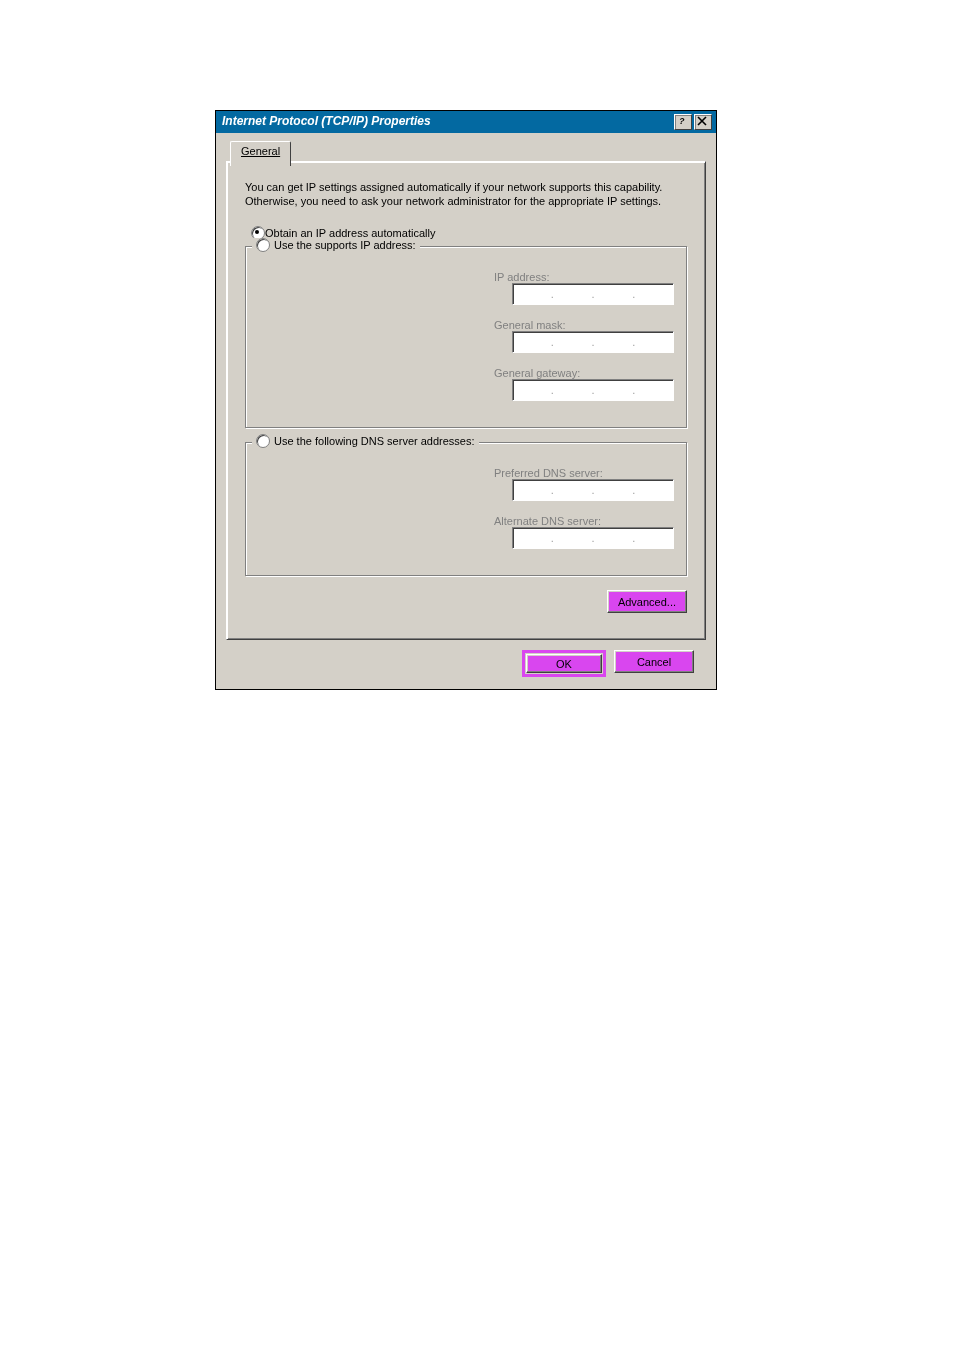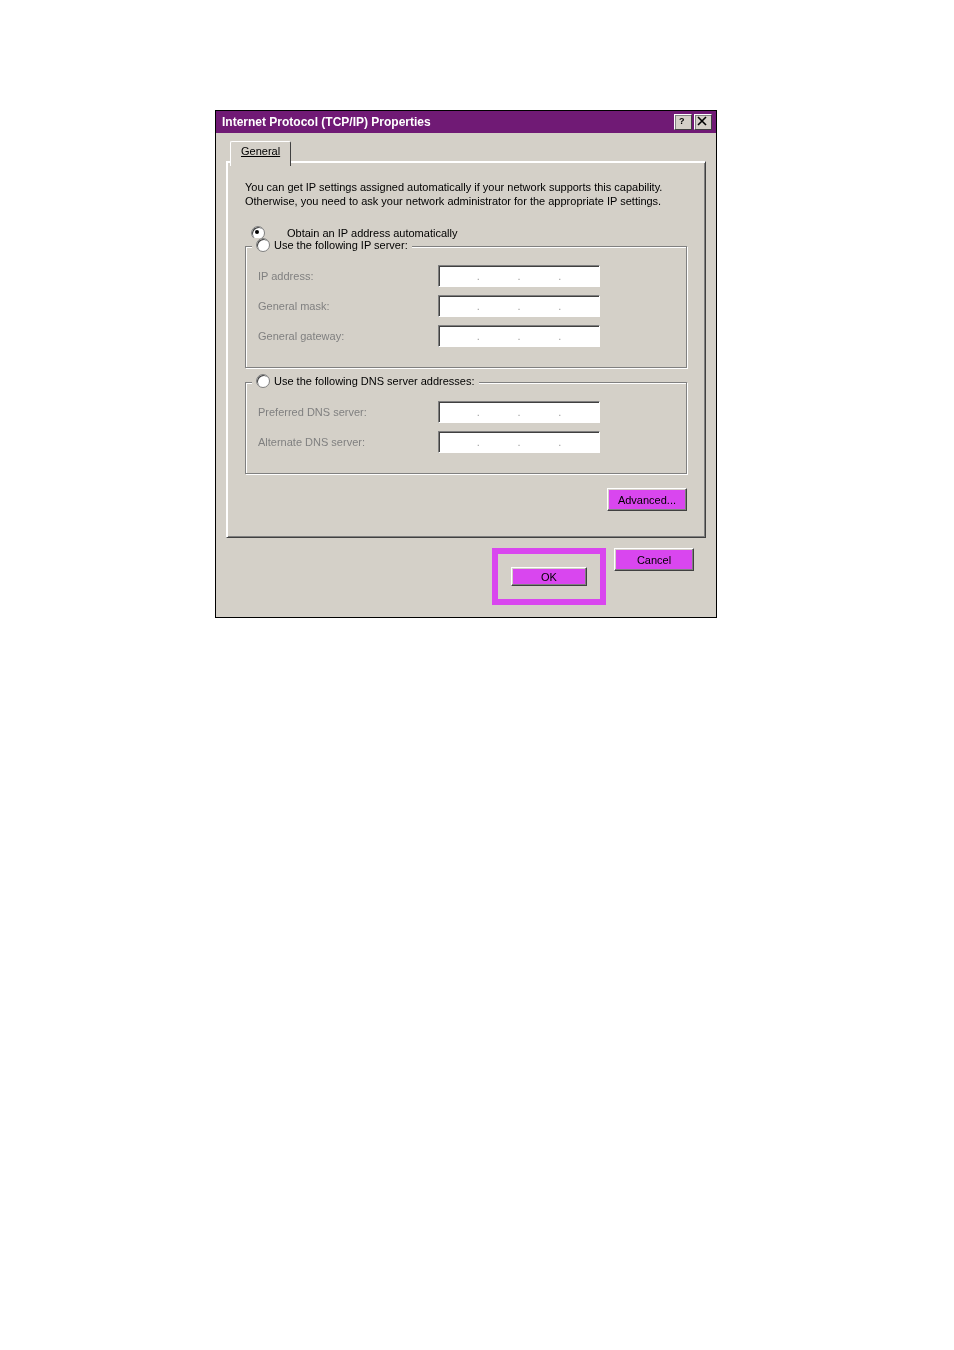--- a/index.html
+++ b/index.html
@@ -15,28 +15,29 @@
   .dialog {
     position: absolute;
     left: 215px;
     top: 110px;
     width: 500px;
     background: #d4d0c8;
     border: 1px solid #000;
     box-shadow: 0 0 0 1px #d4d0c8 inset;
   }
   .titlebar {
-    background: #701a75;
+    background: #0369a1;
     color: #fff;
     font-weight: bold;
     font-size: 12px;
     padding: 3px 4px 3px 6px;
     display: flex;
-    align-items: center;
+    align-items: flex-start;
     justify-content: space-between;
+    font-style: italic;
   }
   .titlebar .caption {
     white-space: nowrap;
   }
   .titlebar .ctlbox {
     display: flex;
     gap: 0px;
   }
   .ctlbtn {
     width: 16px;
@@ -90,21 +91,21 @@
     z-index: 1;
   }
   .desc {
     color: #000;
     line-height: 14px;
     margin-bottom: 18px;
   }
   .radio-row {
     display: flex;
     align-items: center;
-    gap: 22px;
+    gap: 0;
     margin: 2px 0 6px 6px;
   }
   .radio {
     width: 12px;
     height: 12px;
     border-radius: 50%;
     background: #fff;
     border: 1px solid #808080;
     box-shadow: inset -1px -1px 0 #fff, inset 1px 1px 0 #404040;
     position: relative;
@@ -131,22 +132,23 @@
     top: -9px;
     left: 6px;
     background: #d4d0c8;
     padding: 0 4px;
     display: flex;
     align-items: center;
     gap: 4px;
   }
   .field-row {
     display: flex;
-    align-items: center;
-    margin: 8px 0;
+    align-items: flex-end;
+    margin: 14px 0;
+    flex-direction: column;
   }
   .field-label {
     width: 180px;
     color: #808080;
   }
   .ipbox {
     width: 160px;
     height: 20px;
     background: #fff;
     border: 1px solid #808080;
@@ -179,22 +181,22 @@
     justify-content: flex-end;
     margin-top: 6px;
   }
   .dlg-buttons {
     display: flex;
     justify-content: flex-end;
     gap: 8px;
     padding: 10px 12px 0 0;
   }
   .ok-btn {
-    border: 6px solid #d946ef;
-    padding: 13px;
+    border: 3px solid #d946ef;
+    padding: 1px;
     display: inline-block;
   }
   .ok-btn .btn {
     min-width: 76px;
     height: 19px;
   }
 </style>
 </head>
 <body>
 
@@ -224,21 +226,21 @@
       <div class="desc">You can get IP settings assigned automatically if your network supports this capability. Otherwise, you need to ask your network administrator for the appropriate IP settings.</div>
 
       <div class="radio-row">
         <span class="radio checked"></span>
         <span>Obtain an IP address automatically</span>
       </div>
 
       <div class="groupbox">
         <div class="legend">
           <span class="radio"></span>
-          <span>Use the following IP server:</span>
+          <span>Use the supports IP address:</span>
         </div>
 
         <div class="field-row">
           <div class="field-label">IP address:</div>
           <div class="ipbox">
             <span>&nbsp;</span>
               <span class="dot">.</span>
               <span>&nbsp;</span>
               <span class="dot">.</span>
               <span>&nbsp;</span>

